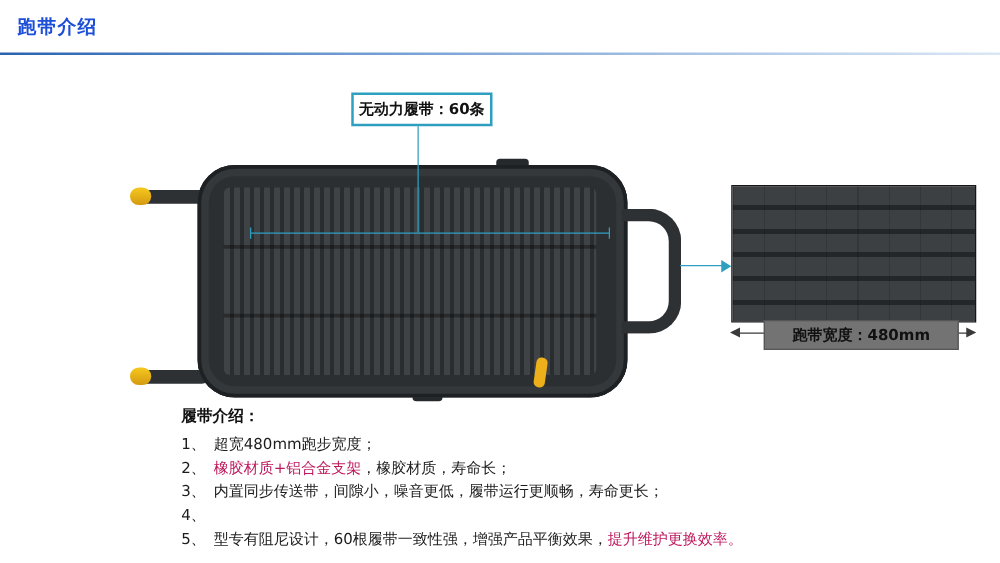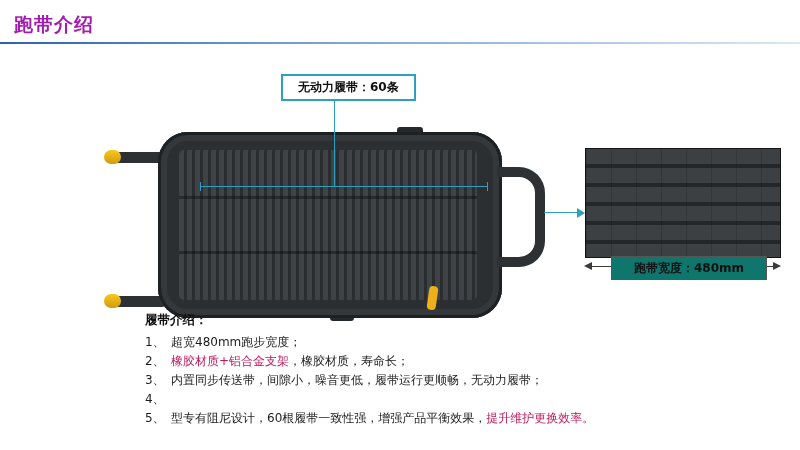--- a/index.html
+++ b/index.html
@@ -3,27 +3,27 @@
 <meta charset="utf-8">
 <style>
   html,body{margin:0;padding:0;}
   body{
     width:800px;height:450px;position:relative;overflow:hidden;background:#ffffff;
     font-family:"DejaVu Sans","Liberation Sans",sans-serif;
   }
   .slide{position:absolute;left:0;top:0;width:800px;height:450px;}
 
   
-  .page-title{position:absolute;left:14px;top:12px;font-size:19px;font-weight:bold;color:#a21caf;letter-spacing:1px;}
+  .page-title{position:absolute;left:14px;top:12px;font-size:15px;font-weight:bold;color:#1d4ed8;letter-spacing:1px;}
   .title-rule{position:absolute;left:0;top:42px;width:800px;height:2px;
     background:linear-gradient(90deg,#2a62b0 0%,#6f9bd2 35%,#dbe7f5 100%);}
 
   
   .callout{position:absolute;left:281px;top:74px;background:#fff;border:2px solid #2f9fc0;
-    padding:3px 15px;font-size:12px;font-weight:bold;color:#111;z-index:6;white-space:nowrap;}
+    padding:3px 4px;font-size:12px;font-weight:bold;color:#111;z-index:6;white-space:nowrap;}
   .leader-v{position:absolute;left:334px;top:97px;width:1px;height:89px;background:#2f9fc0;z-index:5;}
   .leader-h{position:absolute;left:200px;top:186px;width:288px;height:1px;background:#2f9fc0;z-index:5;}
   .leader-tick{position:absolute;top:182px;width:1px;height:9px;background:#2f9fc0;z-index:5;}
   .tick-l{left:200px;}
   .tick-r{left:487px;}
 
   
   .treadmill{position:absolute;left:0;top:0;width:800px;height:450px;}
   .tab{position:absolute;background:#26292c;border-radius:3px;}
   .tab-top{left:397px;top:127px;width:26px;height:10px;}
@@ -54,26 +54,26 @@
       repeating-linear-gradient(90deg,rgba(0,0,0,0.15) 0 1px,rgba(0,0,0,0) 1px 25px),
       repeating-linear-gradient(180deg,#3d4043 0px,#3d4043 15px,#24272a 15px,#24272a 19px);}
   .detail-leader{position:absolute;left:544px;top:212px;width:34px;height:1px;background:#2f9fc0;}
   .detail-arrowhead{position:absolute;left:577px;top:208px;width:0;height:0;
     border-left:8px solid #2f9fc0;border-top:5px solid transparent;border-bottom:5px solid transparent;}
   .dim-line{position:absolute;left:589px;top:266px;width:188px;height:1px;background:#3a3a3a;}
   .dim-arrow{position:absolute;top:262px;width:0;height:0;
     border-top:4px solid transparent;border-bottom:4px solid transparent;}
   .dim-arrow-left{left:584px;border-right:8px solid #3a3a3a;}
   .dim-arrow-right{left:773px;border-left:8px solid #3a3a3a;}
-  .dim-label{position:absolute;left:611px;top:256px;width:156px;height:24px;background:#0f766e;
+  .dim-label{position:absolute;left:611px;top:256px;width:156px;height:24px;background:#737373;
     border:1px solid #555;box-sizing:border-box;display:flex;align-items:center;justify-content:center;
     font-size:12px;font-weight:bold;color:#111;z-index:4;}
 
   
-  .intro{position:absolute;left:145px;top:312px;width:630px;}
+  .intro{position:absolute;left:145px;top:325px;width:630px;}
   .intro-heading{font-size:12.5px;font-weight:bold;color:#111;margin-bottom:4px;}
   .intro-item{display:flex;font-size:12px;line-height:19px;color:#1c1c1c;}
   .intro-item .num{width:26px;flex:0 0 26px;}
   .red{color:#be185d;}
 </style>
 </head>
 <body>
 
 <div class="slide">
 
@@ -121,21 +121,21 @@
       <span class="txt">超宽480mm跑步宽度；</span>
     </div>
 
     <div class="intro-item">
       <span class="num">2、</span>
       <span class="txt"><span class="red">橡胶材质+铝合金支架</span><span>，橡胶材质，寿命长；</span></span>
     </div>
 
     <div class="intro-item">
       <span class="num">3、</span>
-      <span class="txt">内置同步传送带，间隙小，噪音更低，履带运行更顺畅，无动力履带；</span>
+      <span class="txt">内置同步传送带，间隙小，噪音更低，履带运行更顺畅，寿命更长；</span>
     </div>
 
     <div class="intro-item">
       <span class="num">4、</span>
     </div>
 
     <div class="intro-item">
       <span class="num">5、</span>
       <span class="txt"><span>型专有阻尼设计，60根履带一致性强，增强产品平衡效果，</span><span class="red">提升维护更换效率。</span></span>
     </div>

